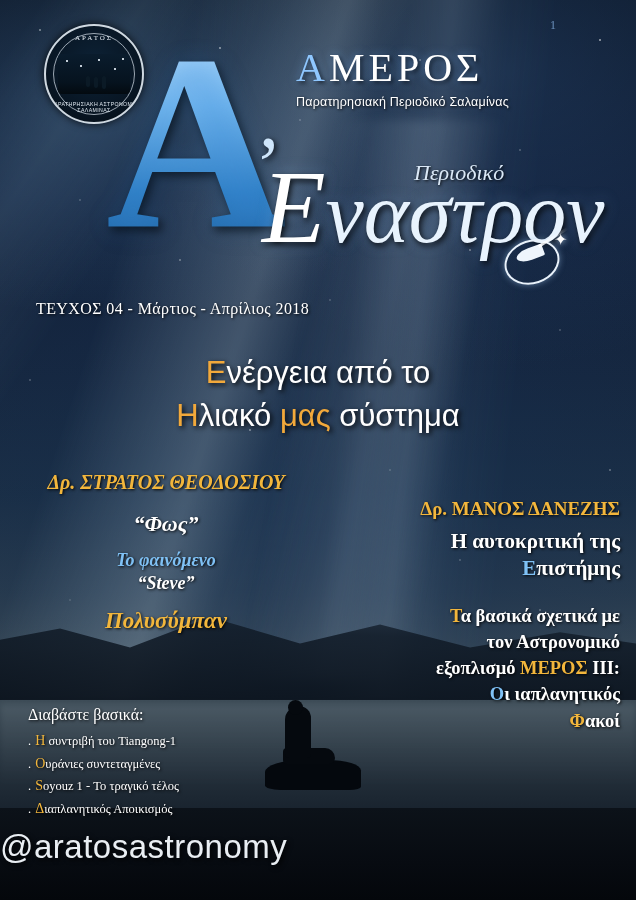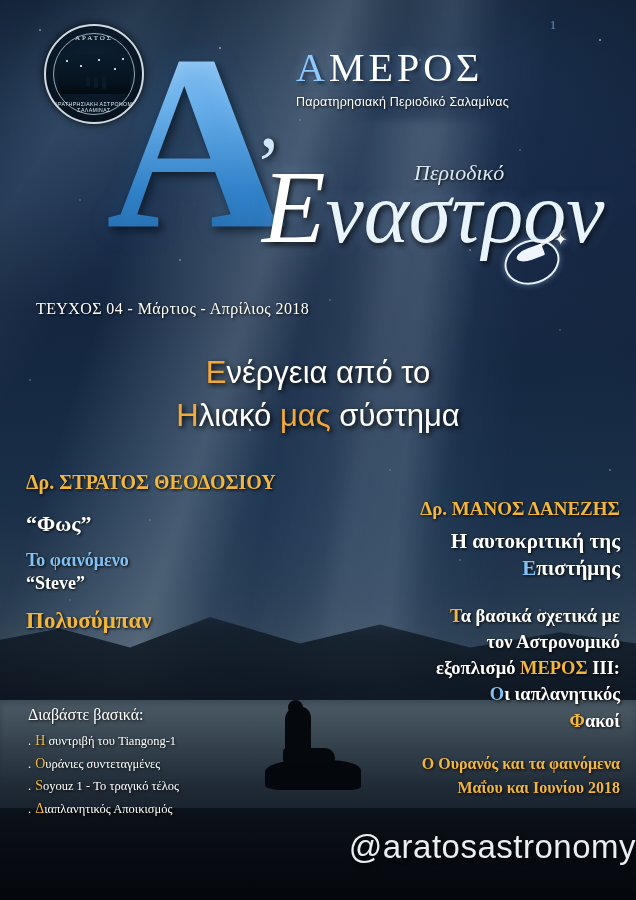--- a/index.html
+++ b/index.html
@@ -335,20 +335,22 @@
     text-shadow: 2px 2px 5px rgba(0,0,0,0.95);
   }
   .headline .hl-cap { color: #f2a93b; }
   .headline .hl-mas { color: #f2a93b; }
 
   
   .col-left {
     position: absolute;
     left: 26px; top: 470px;
     width: 280px;
+    text-align: center;
+    font-style: italic;
   }
   .author-left {
     font-family: "Liberation Serif", serif;
     font-weight: bold;
     font-size: 20px;
     line-height: 1.25;
     color: #f2b63c;
     text-shadow: 1px 1px 3px rgba(0,0,0,0.95);
   }
   .art-left-1 {
@@ -445,21 +447,21 @@
     line-height: 1.5;
     color: #f2b63c;
     text-shadow: 1px 1px 3px rgba(0,0,0,0.95);
   }
 
   
   .handle {
     position: absolute;
     left: 0; top: 828px;
     width: 636px;
-    text-align: right;
+    text-align: left;
     font-family: "Liberation Sans", sans-serif;
     font-size: 33px;
     color: #e9eef3;
     letter-spacing: 0.5px;
     text-shadow: 2px 2px 5px rgba(0,0,0,0.95);
   }
 </style>
 </head>
 <body>
 
@@ -547,21 +549,17 @@
       <span>Η αυτοκριτική της</span><br>
       <span class="cap">Ε</span><span>πιστήμης</span>
     </div>
     <div class="art-right-2">
       <span class="org">Τ</span><span>α βασικά σχετικά με</span><br>
       <span>τον Αστρονομικό</span><br>
       <span>εξοπλισμό </span><span class="org">ΜΕΡΟΣ</span><span> III:</span><br>
       <span class="blue">Ο</span><span>ι ιαπλανητικός</span><br>
       <span class="org">Φ</span><span>ακοί</span>
     </div>
-    <div class="art-right-3">
-      <span>Ο Ουρανός και τα φαινόμενα</span><br>
-      <span>Μαΐου και Ιουνίου 2018</span>
-    </div>
   </div>
 
   <div class="handle">@aratosastronomy</div>
 
 </div>
 
 </body></html>

